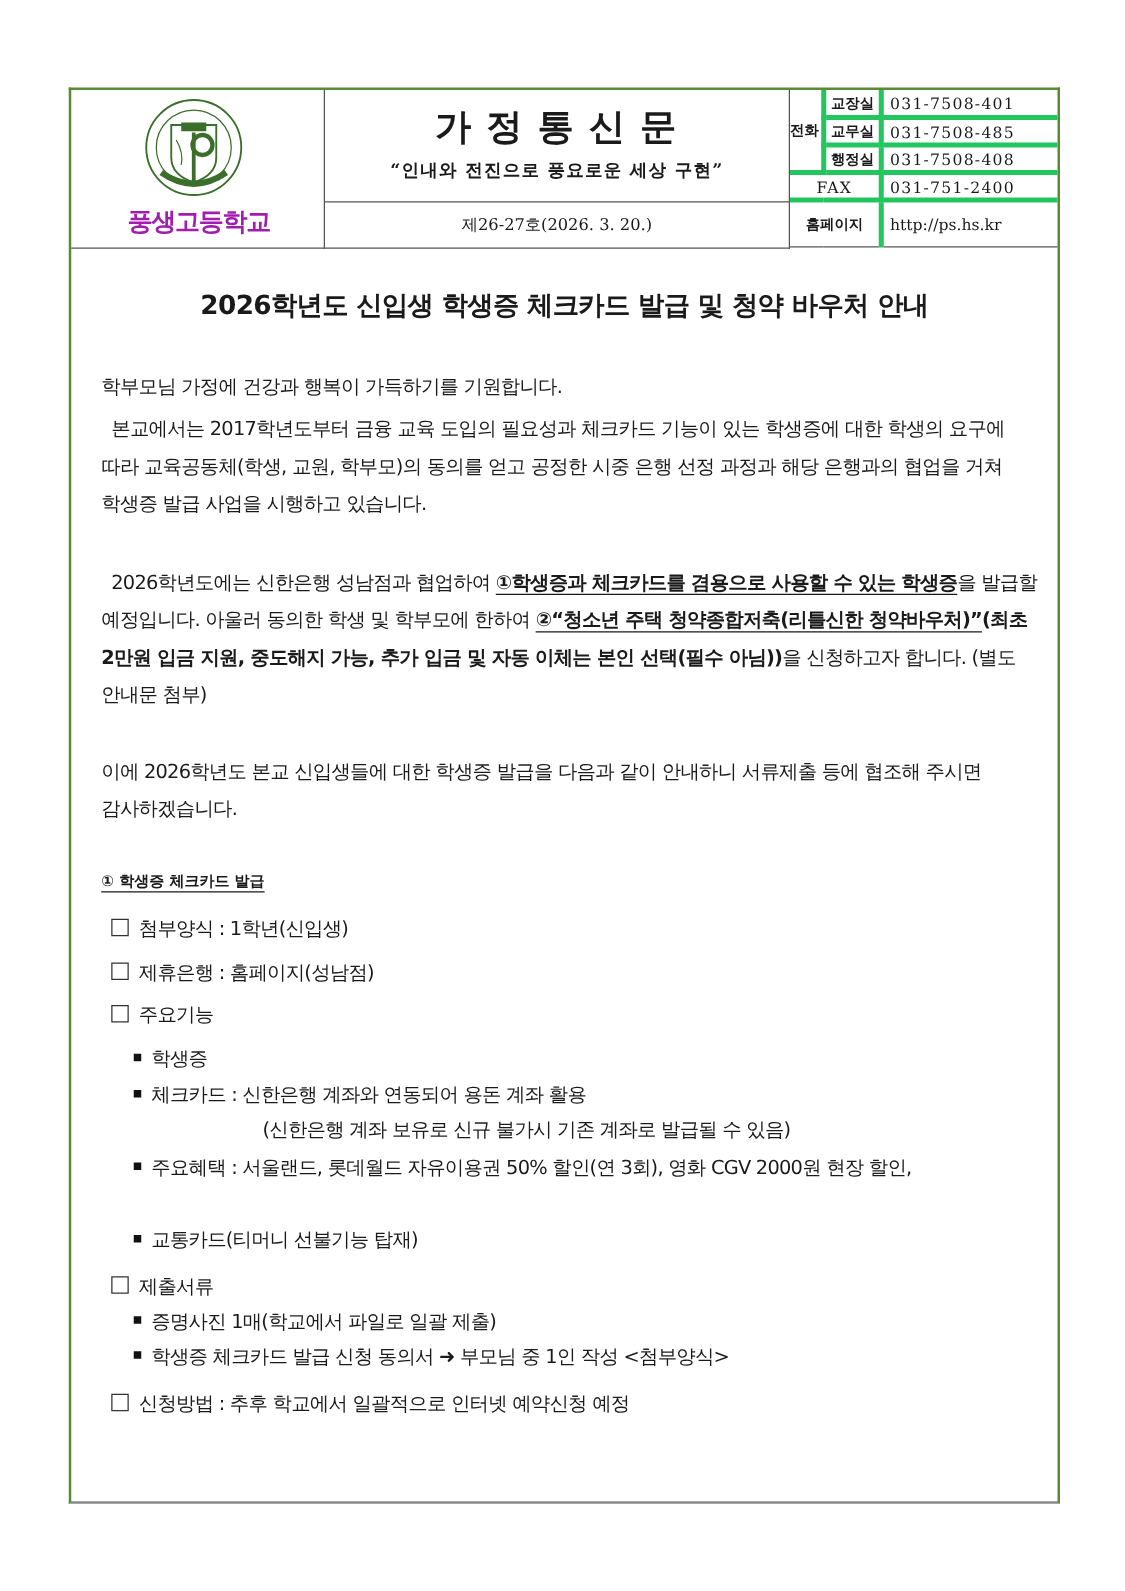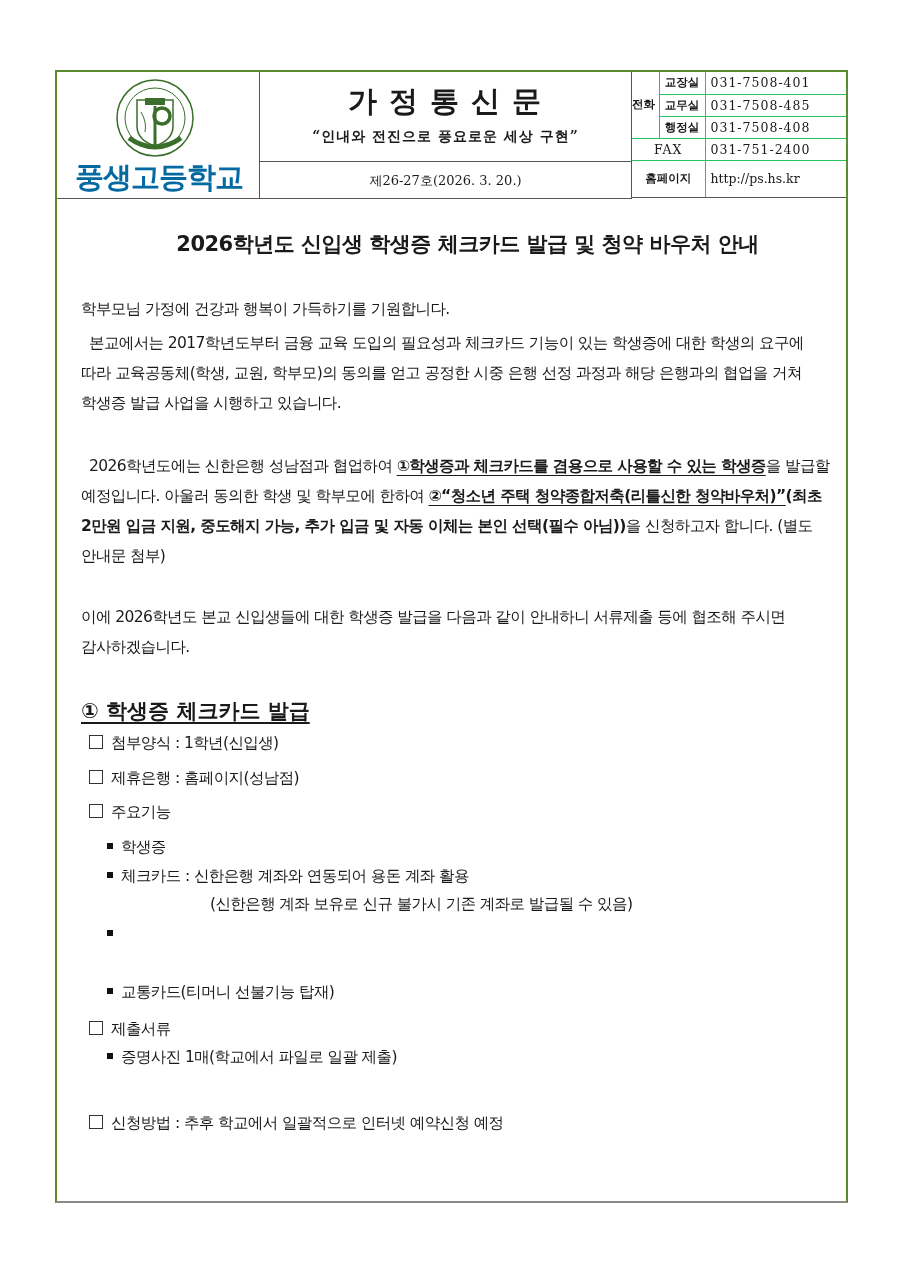--- a/index.html
+++ b/index.html
@@ -5,45 +5,45 @@
   html, body { margin:0; padding:0; background:#ffffff; }
   body { width:900px; height:1273px; position:relative; overflow:hidden;
          font-family:"DejaVu Sans", "Liberation Sans", sans-serif; color:#1a1a1a; }
   .frame { position:absolute; left:55px; top:70px; width:793px; height:1133px;
            border:2px solid #5a8a32; border-bottom:2px solid #8a8a8a; box-sizing:border-box; }
   .hdr { position:absolute; left:0; top:0; width:789px; height:127px; }
   .hdr .cell { position:absolute; box-sizing:border-box; }
   .logo-cell { left:0; top:0; width:203px; height:127px; border-right:1px solid #555; border-bottom:1px solid #555; }
   .emblem { position:absolute; left:58px; top:6px; width:80px; height:80px; }
   .school-name { position:absolute; left:4px; top:86px; width:196px; text-align:center;
-                 font-family:"DejaVu Sans", sans-serif; font-weight:bold; font-size:29px;
-                 color:#0369a1; letter-spacing:-1px; line-height:38px; }
+                 font-family:"DejaVu Sans", sans-serif; font-weight:bold; font-size:20px;
+                 color:#a21caf; letter-spacing:-1px; line-height:38px; }
   .title-cell { left:203px; top:0; width:372px; height:90px; border-right:1px solid #555; border-bottom:1px solid #555; text-align:center; }
   .main-title { margin-top:12px; font-size:29px; font-weight:bold; letter-spacing:12px; line-height:34px; padding-left:10px; }
   .motto { margin-top:10px; font-family:"DejaVu Serif", serif; font-weight:bold; font-size:14px; letter-spacing:1px; }
   .issue-cell { left:203px; top:90px; width:372px; height:37px; border-right:1px solid #555; border-bottom:1px solid #555;
                 text-align:center; font-family:"DejaVu Serif", serif; font-size:13px; line-height:37px; }
   table.contact { position:absolute; left:575px; top:0; width:214px; border-collapse:collapse;
                   font-family:"DejaVu Serif", serif; font-size:12.5px; }
-  table.contact td { border:1px solid #22c55e; padding:0; height:22px; box-sizing:border-box; }
+  table.contact td { border:4px solid #22c55e; padding:0; height:22px; box-sizing:border-box; }
   table.contact tr:first-child td { border-top:none; }
   table.contact td:last-child { border-right:none; }
   table.contact td.phone-label { width:27px; font-weight:bold; font-size:11.5px; border-left:none; }
   table.contact td.office { width:46px; text-align:center; font-weight:bold; font-size:11.5px; }
   table.contact td.num { padding-left:5px; letter-spacing:1px;margin-top:44px; }
   table.contact td.fax-label { text-align:center; letter-spacing:1px; border-left:none; }
   table.contact td.home-label { text-align:center; font-weight:bold; font-size:11.5px; height:37px; border-left:none; border-bottom:1px solid #555; }
   table.contact td.home-val { padding-left:5px; height:37px; border-bottom:1px solid #555;margin-top:40px; }
 
   .doc-title { position:absolute; left:0; top:158px; width:789px; text-align:center;
-               font-size:21px; font-weight:bold; letter-spacing:-0.5px;padding-left:16px; }
+               font-size:21px; font-weight:bold; letter-spacing:-0.5px; }
   .para { position:absolute; left:24px; width:750px; font-size:15.5px; line-height:30px; letter-spacing:-0.6px; word-break:keep-all; }
   .u { text-decoration:underline; text-underline-offset:4px; font-weight:bold; }
   .b { font-weight:bold; }
-  .sec-title { position:absolute; left:24px; top:625px; font-size:21px; font-weight:bold;
+  .sec-title { position:absolute; left:24px; top:625px; font-size:12px; font-weight:bold;
                text-decoration:underline; text-underline-offset:4px; }
   .item { position:absolute; left:32px; font-size:15.5px; letter-spacing:-0.6px; line-height:22px; white-space:nowrap; }
   .box { display:inline-block; width:12px; height:12px; border:1px solid #333; margin-right:8px; vertical-align:-1px; }
   .sub { position:absolute; left:50px; font-size:15.5px; letter-spacing:-0.6px; line-height:22px; white-space:nowrap; }
   .bullet { display:inline-block; width:6px; height:6px; background:#111; margin-right:8px; vertical-align:3px; }
   .cont { position:absolute; left:153px; font-size:15.5px; letter-spacing:-0.6px; line-height:22px; white-space:nowrap; }
 </style>
 </head>
 <body>
 
@@ -108,20 +108,21 @@
 
   <div class="sec-title">① 학생증 체크카드 발급</div>
 
   <div class="item" style="top:660px;"><span class="box"></span><span>첨부양식 : 1학년(신입생)</span></div>
   <div class="item" style="top:695px;"><span class="box"></span><span>제휴은행 : 홈페이지(성남점)</span></div>
   <div class="item" style="top:729px;"><span class="box"></span><span>주요기능</span></div>
 
   <div class="sub" style="top:764px;"><span class="bullet"></span><span>학생증</span></div>
   <div class="sub" style="top:793px;"><span class="bullet"></span><span>체크카드 : 신한은행 계좌와 연동되어 용돈 계좌 활용</span></div>
   <div class="cont" style="top:821px;">(신한은행 계좌 보유로 신규 불가시 기존 계좌로 발급될 수 있음)</div>
-  <div class="sub" style="top:851px;"><span class="bullet"></span></div>
+  <div class="sub" style="top:851px;"><span class="bullet"></span><span>주요혜택 : 서울랜드, 롯데월드 자유이용권 50% 할인(연 3회), 영화 CGV 2000원 현장 할인,</span></div>
   <div class="sub" style="top:909px;"><span class="bullet"></span><span>교통카드(티머니 선불기능 탑재)</span></div>
 
   <div class="item" style="top:946px;"><span class="box"></span><span>제출서류</span></div>
   <div class="sub" style="top:974px;"><span class="bullet"></span><span>증명사진 1매(학교에서 파일로 일괄 제출)</span></div>
+  <div class="sub" style="top:1002px;"><span class="bullet"></span><span>학생증 체크카드 발급 신청 동의서 ➜ 부모님 중 1인 작성 &lt;첨부양식&gt;</span></div>
 
   <div class="item" style="top:1040px;"><span class="box"></span><span>신청방법 : 추후 학교에서 일괄적으로 인터넷 예약신청 예정</span></div>
 </div>
 
 </body></html>

